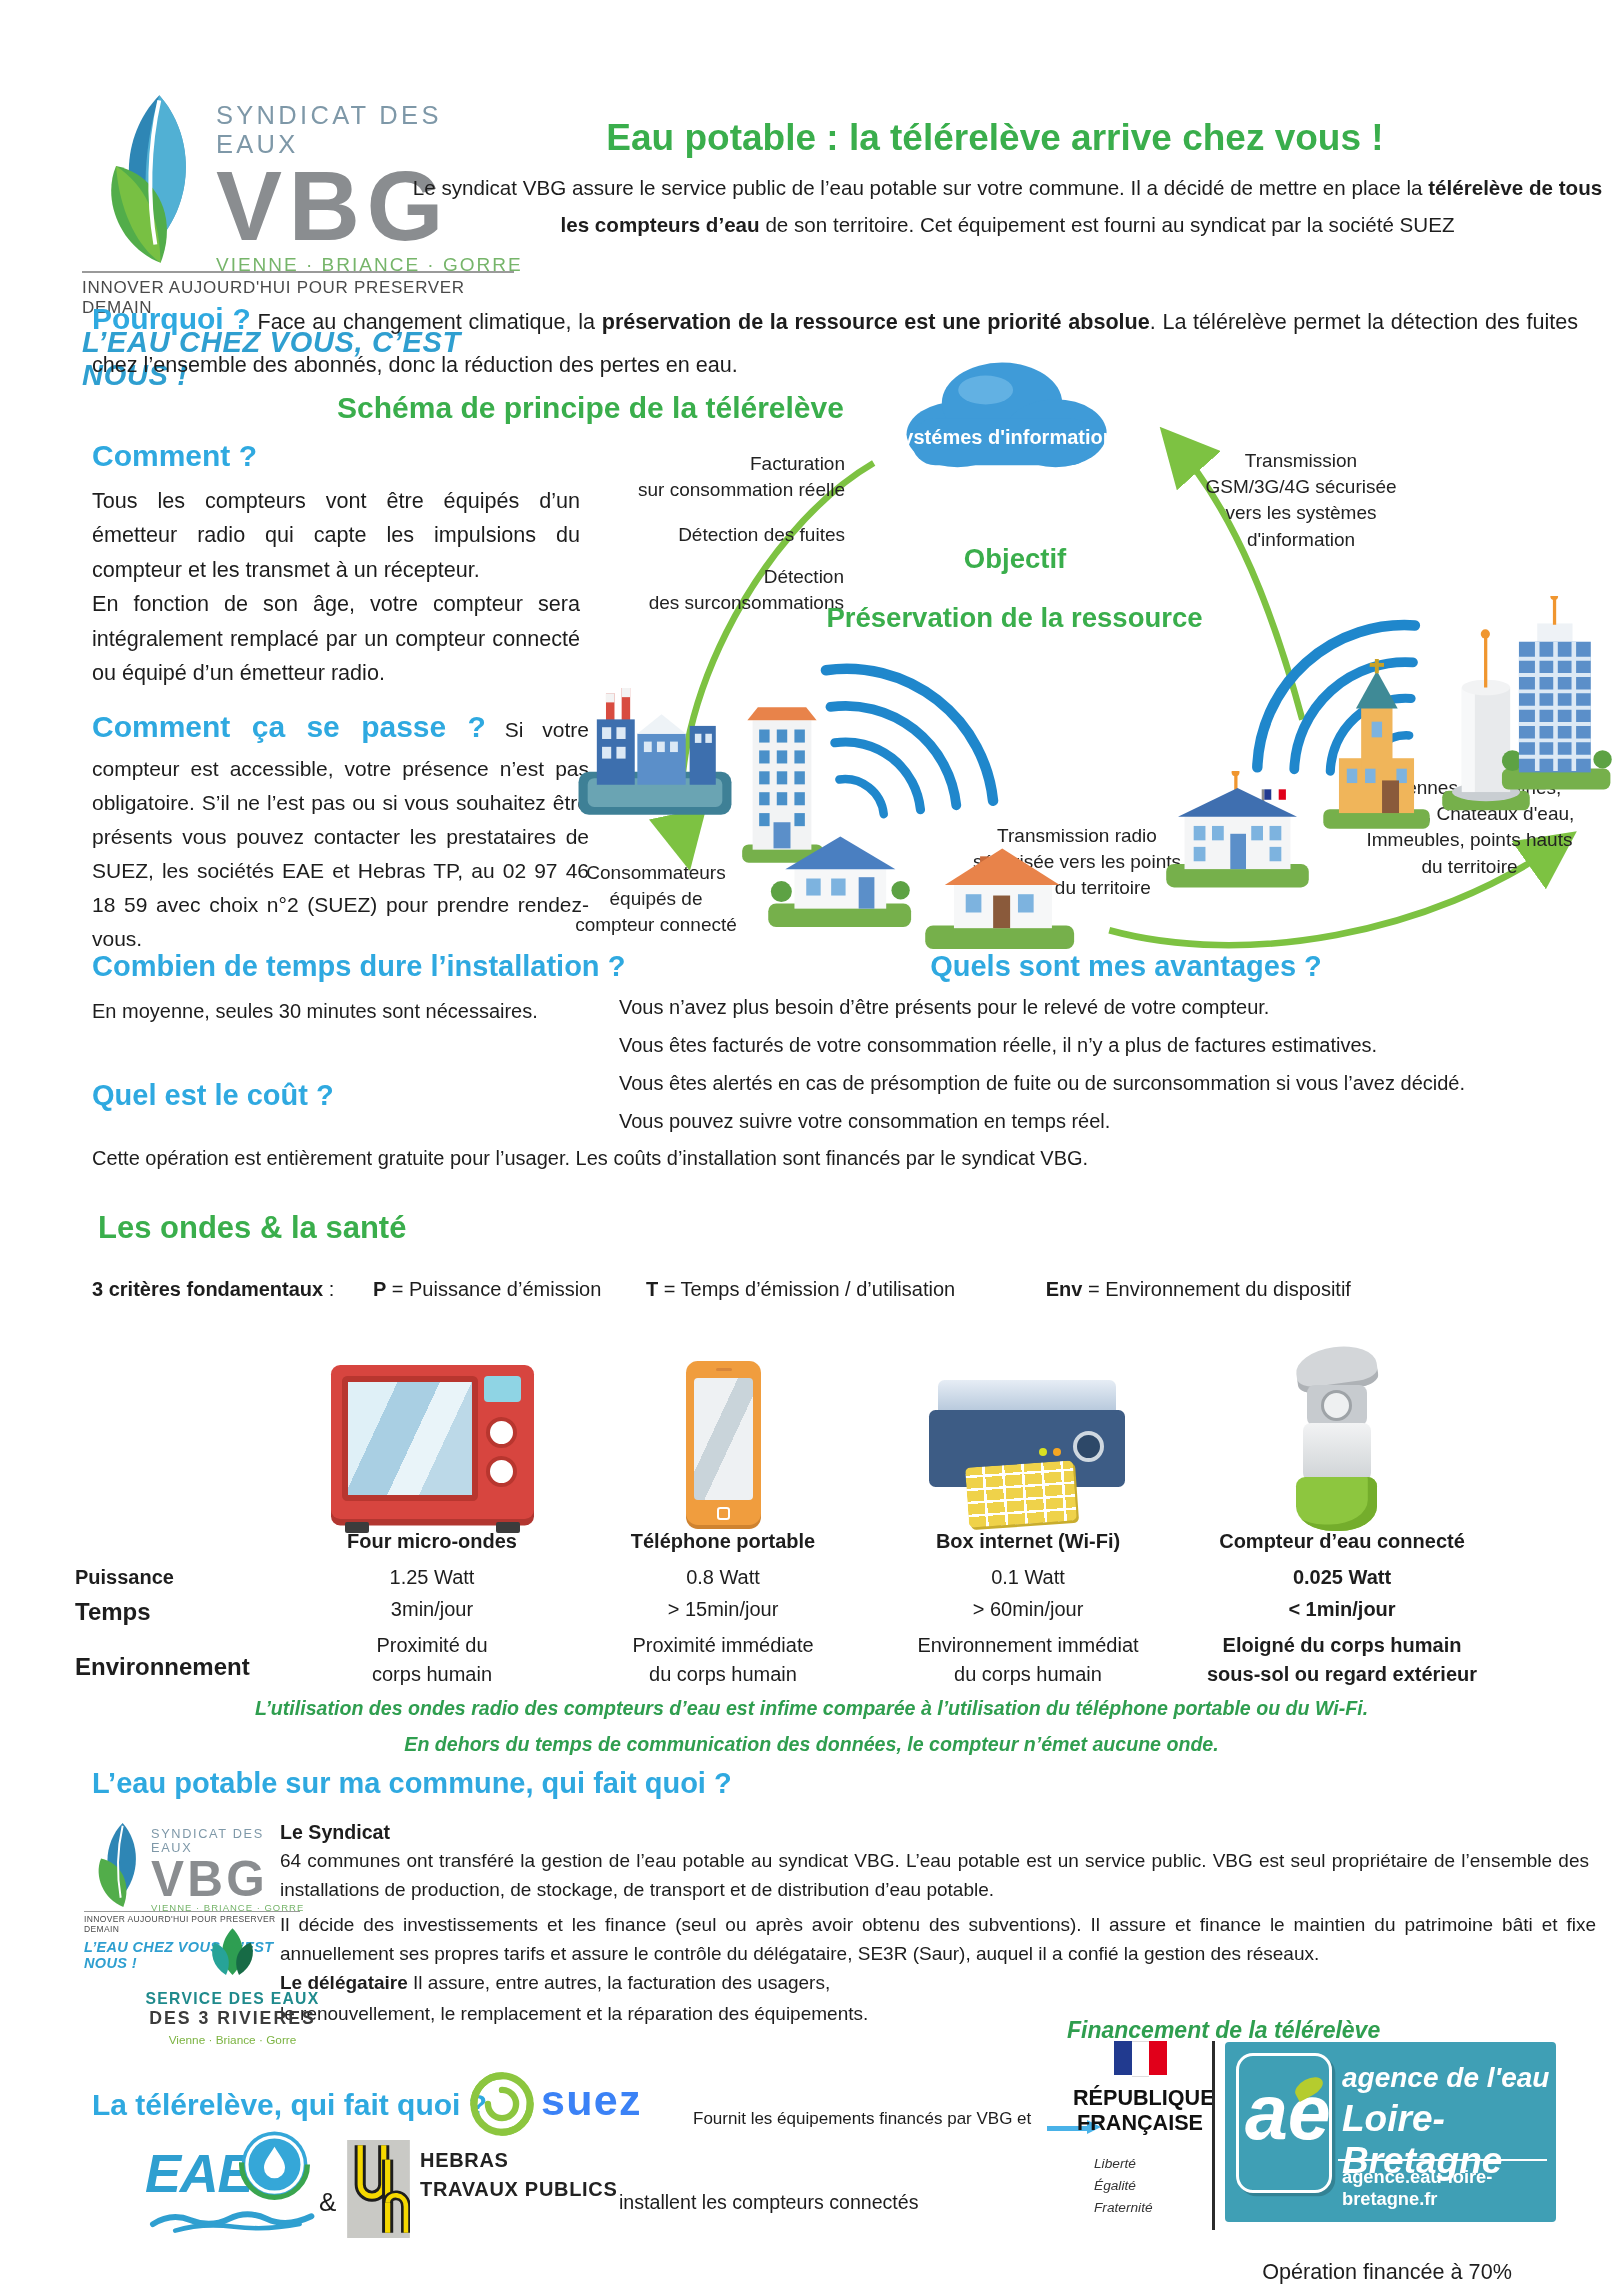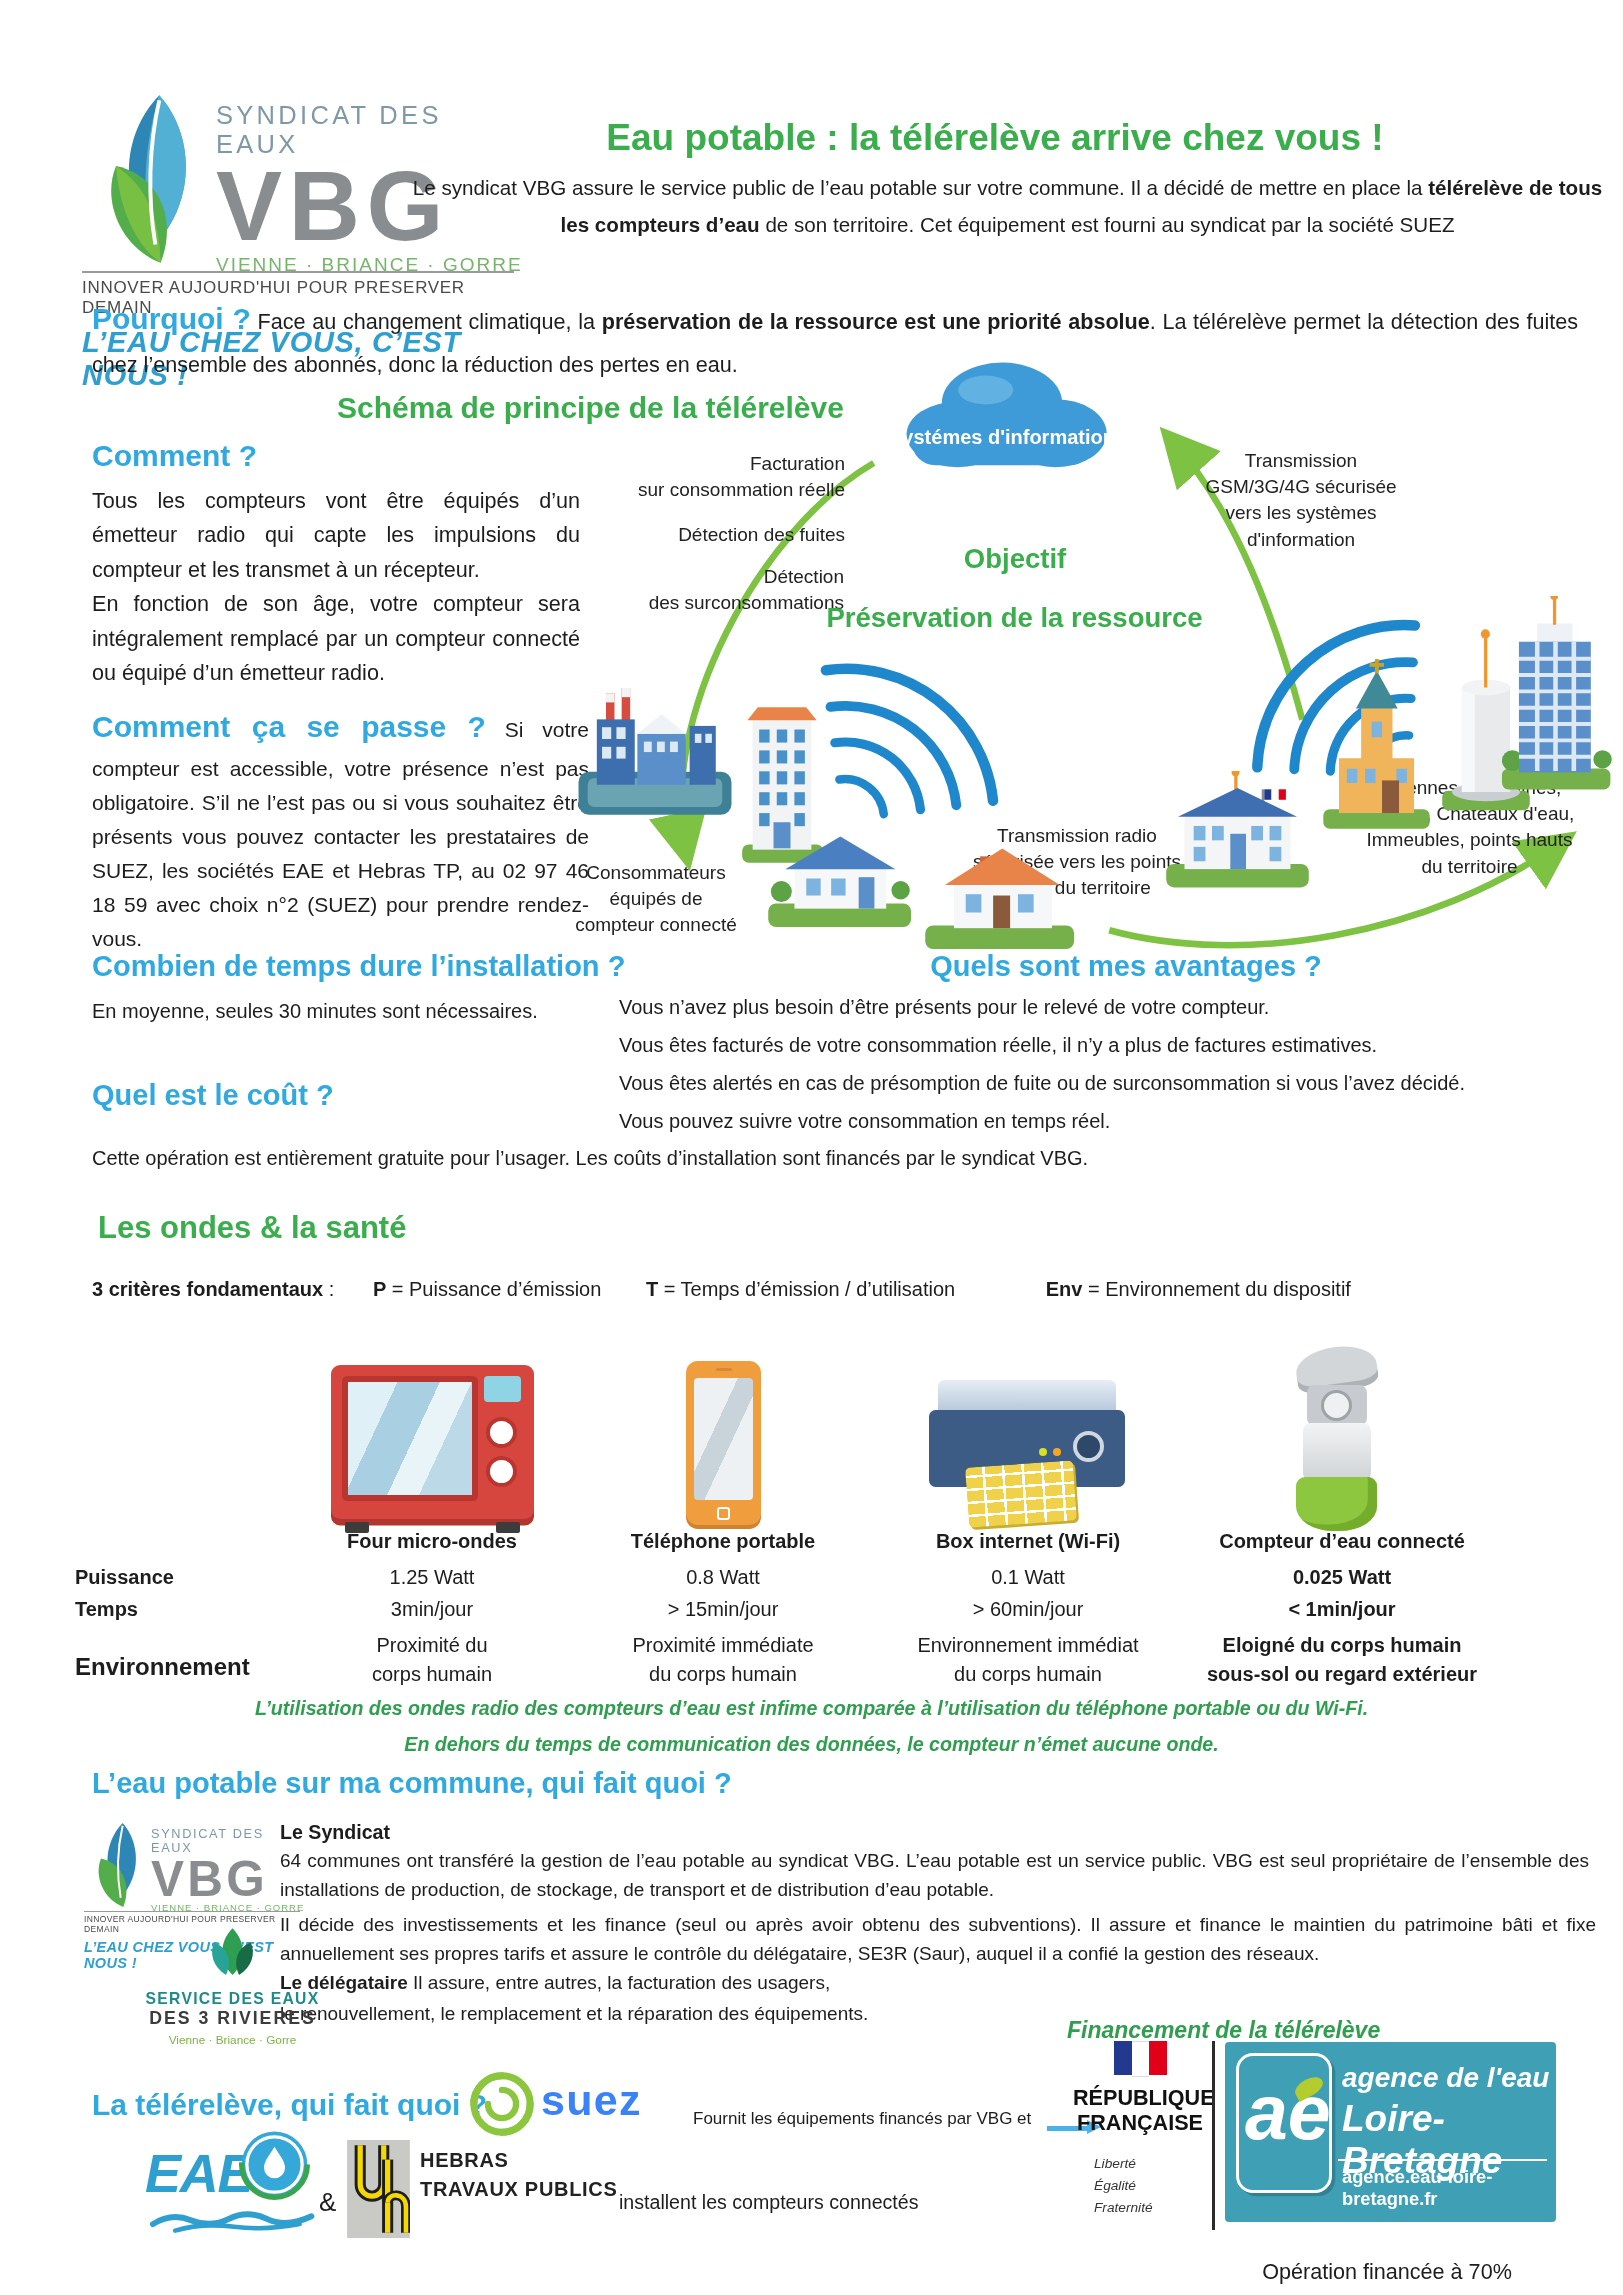--- a/index.html
+++ b/index.html
@@ -352,21 +352,21 @@
       <div class="bod"></div>
       <div class="base"></div>
   </div>
 
   <div class="abs ctr b" style="left:288px;top:1530px;width:288px;font-size:20px;">Four micro-ondes</div>
   <div class="abs ctr b" style="left:579px;top:1530px;width:288px;font-size:20px;">Téléphone portable</div>
   <div class="abs ctr b" style="left:884px;top:1530px;width:288px;font-size:20px;">Box internet (Wi-Fi)</div>
   <div class="abs ctr b" style="left:1185px;top:1530px;width:314px;font-size:20px;">Compteur d’eau connecté</div>
 
   <div class="abs b" style="left:75px;top:1566px;font-size:20px;">Puissance</div>
-  <div class="abs b" style="left:75px;top:1598px;font-size:20px;">Temps</div>
+  <div class="abs b" style="left:75px;top:1598px;font-size:24px;">Temps</div>
   <div class="abs b" style="left:75px;top:1631px;font-size:24px;margin-top:22px;">Environnement</div>
 
   <div class="abs ctr" style="left:288px;top:1566px;width:288px;font-size:20px;">1.25 Watt</div>
   <div class="abs ctr" style="left:579px;top:1566px;width:288px;font-size:20px;">0.8 Watt</div>
   <div class="abs ctr" style="left:884px;top:1566px;width:288px;font-size:20px;">0.1 Watt</div>
   <div class="abs ctr b" style="left:1185px;top:1566px;width:314px;font-size:20px;">0.025 Watt</div>
 
   <div class="abs ctr" style="left:288px;top:1598px;width:288px;font-size:20px;">3min/jour</div>
   <div class="abs ctr" style="left:579px;top:1598px;width:288px;font-size:20px;">&gt; 15min/jour</div>
   <div class="abs ctr" style="left:884px;top:1598px;width:288px;font-size:20px;">&gt; 60min/jour</div>

